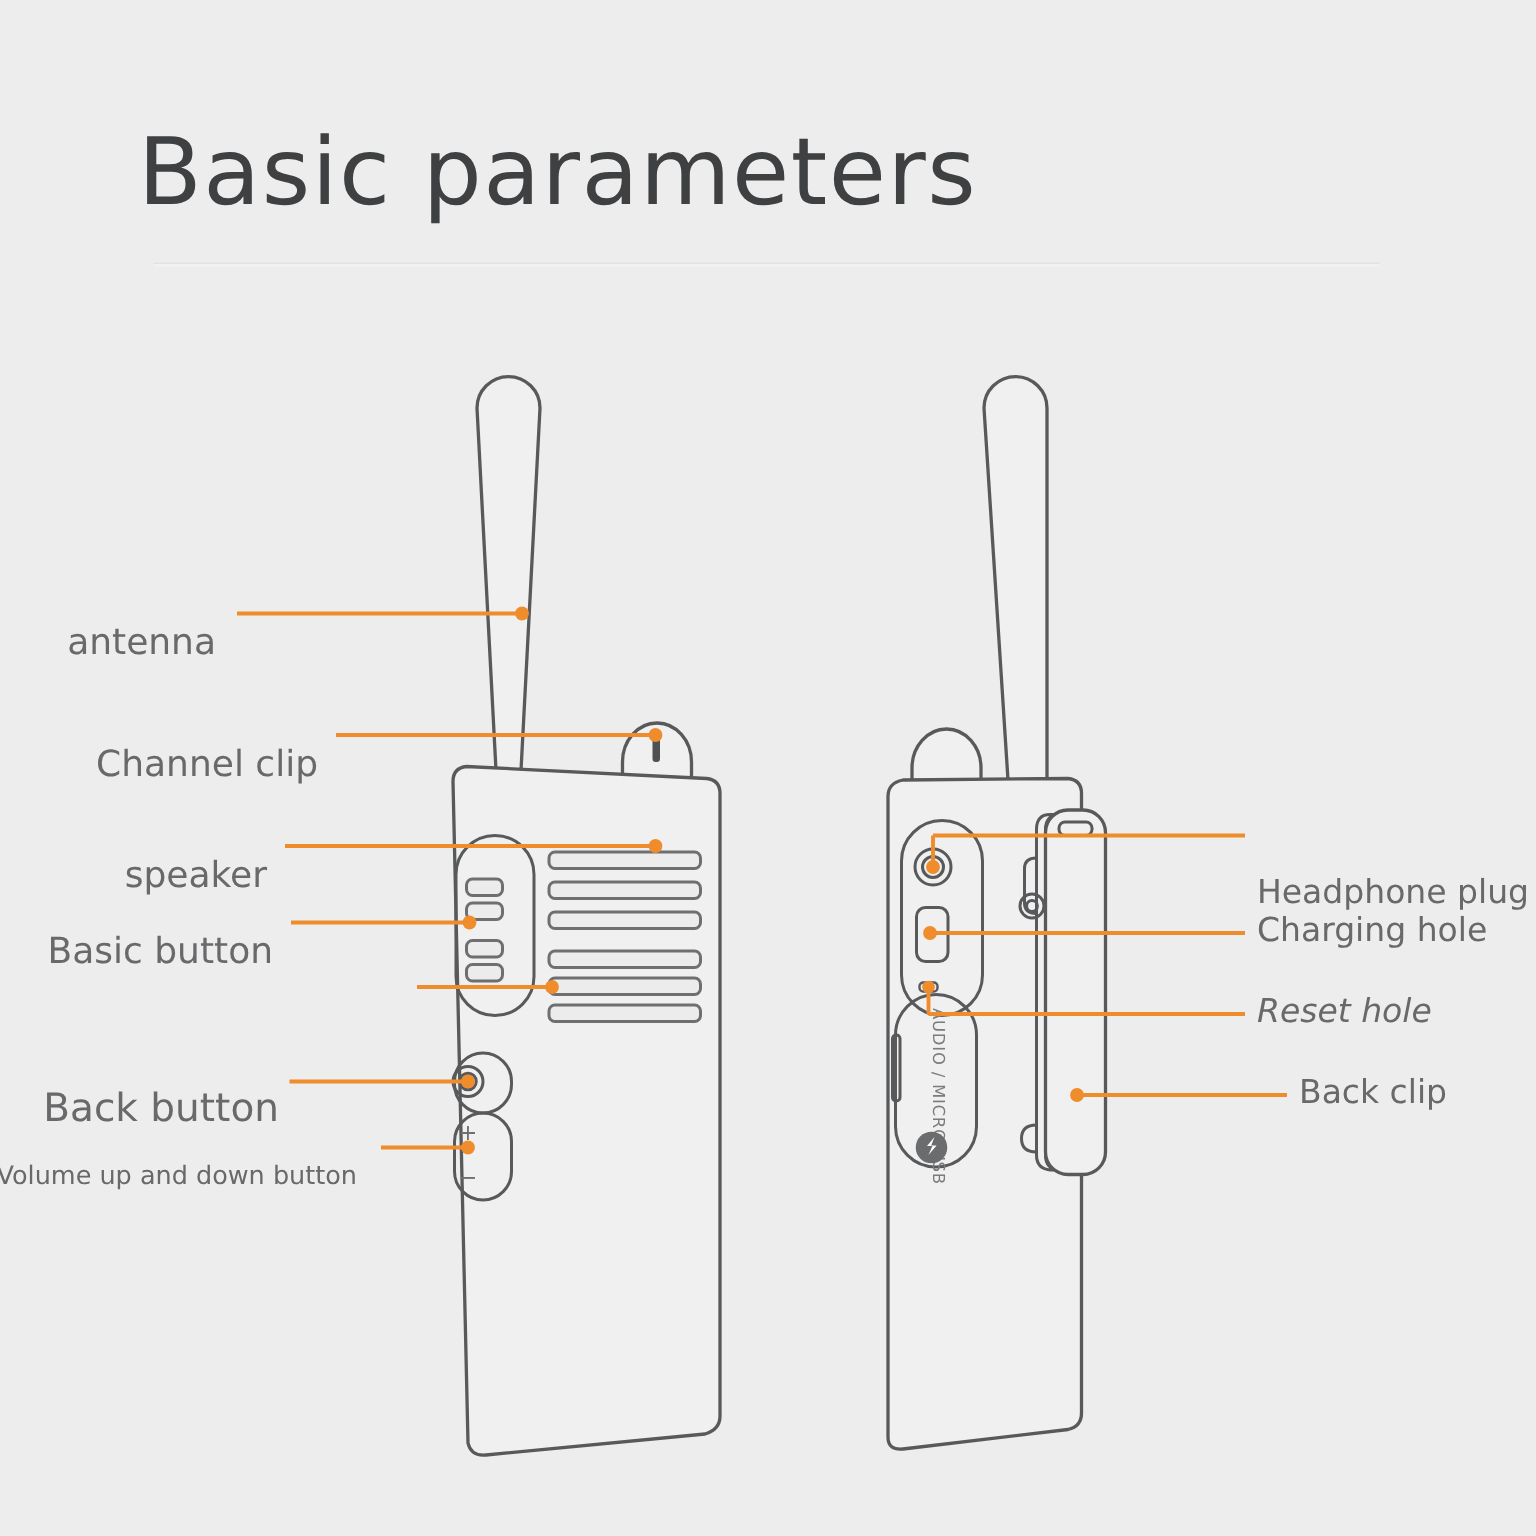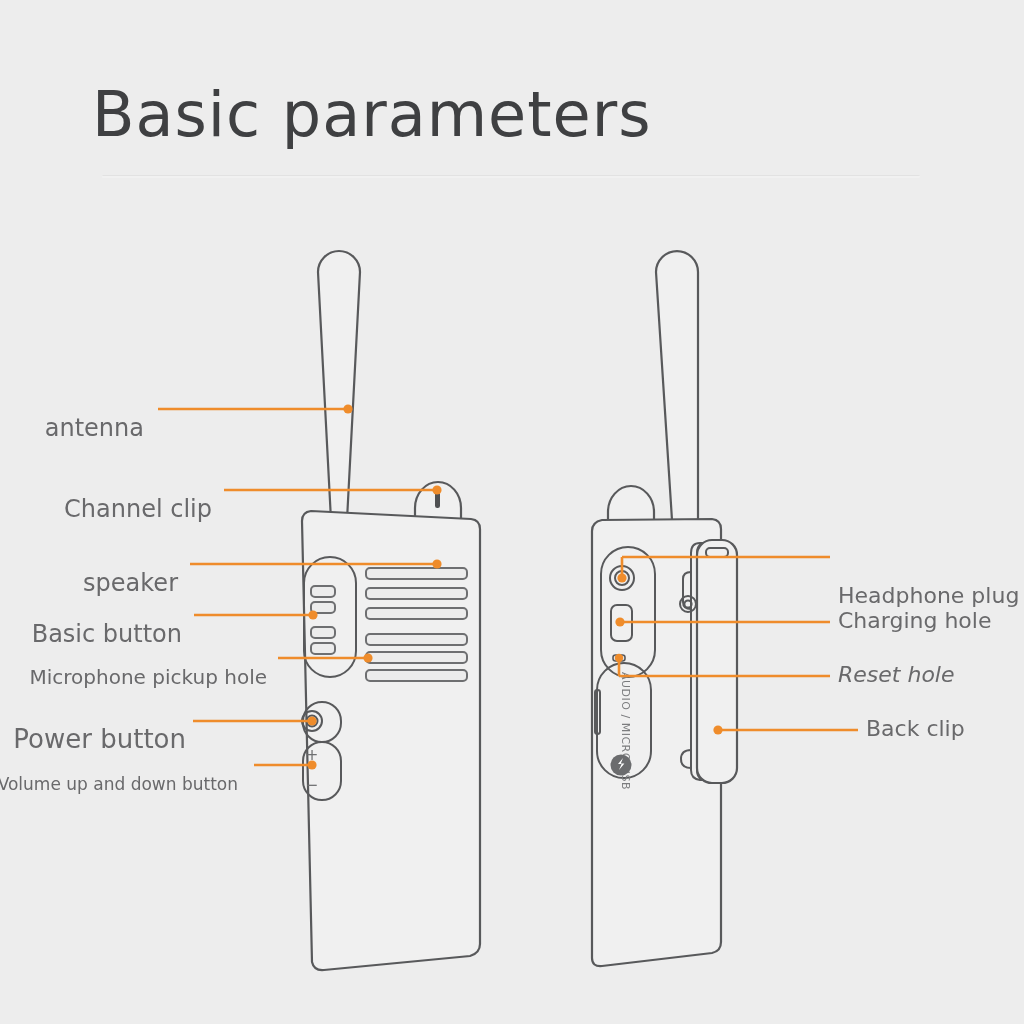--- a/index.html
+++ b/index.html
@@ -200,23 +200,22 @@
   </svg>
 
   <div class="callout-label label-left" style="right:880px; top:396px; font-size:24px;">antenna</div>
 
   <div class="callout-label label-left" style="right:812px; top:477px; font-size:24px;">Channel clip</div>
 
   <div class="callout-label label-left" style="right:846px; top:551px; font-size:24px;">speaker</div>
 
   <div class="callout-label label-left" style="right:842px; top:602px; font-size:24px;">Basic button</div>
 
-  <div class="callout-label label-left" style="right:757px; top:647px; font-size:20px;">Microphone pickup hole</div>
-
-  <div class="callout-label label-left" style="right:838px; top:706px; font-size:26px;">Power button</div>
+
+  <div class="callout-label label-left" style="right:838px; top:706px; font-size:26px;">Back button</div>
 
   <div class="callout-label label-left" style="right:786px; top:756px; font-size:17px;">Volume up and down button</div>
 
   <div class="callout-label label-right" style="left:838px; top:545px; font-size:22px;margin-top:40px;">Headphone plug</div>
 
   <div class="callout-label label-right" style="left:838px; top:610px; font-size:22px;">Charging hole</div>
 
   <div class="callout-label label-right" style="left:838px; top:664px; font-size:22px;font-style:italic;">Reset hole</div>
 
   <div class="callout-label label-right" style="left:866px; top:718px; font-size:22px;">Back clip</div>

